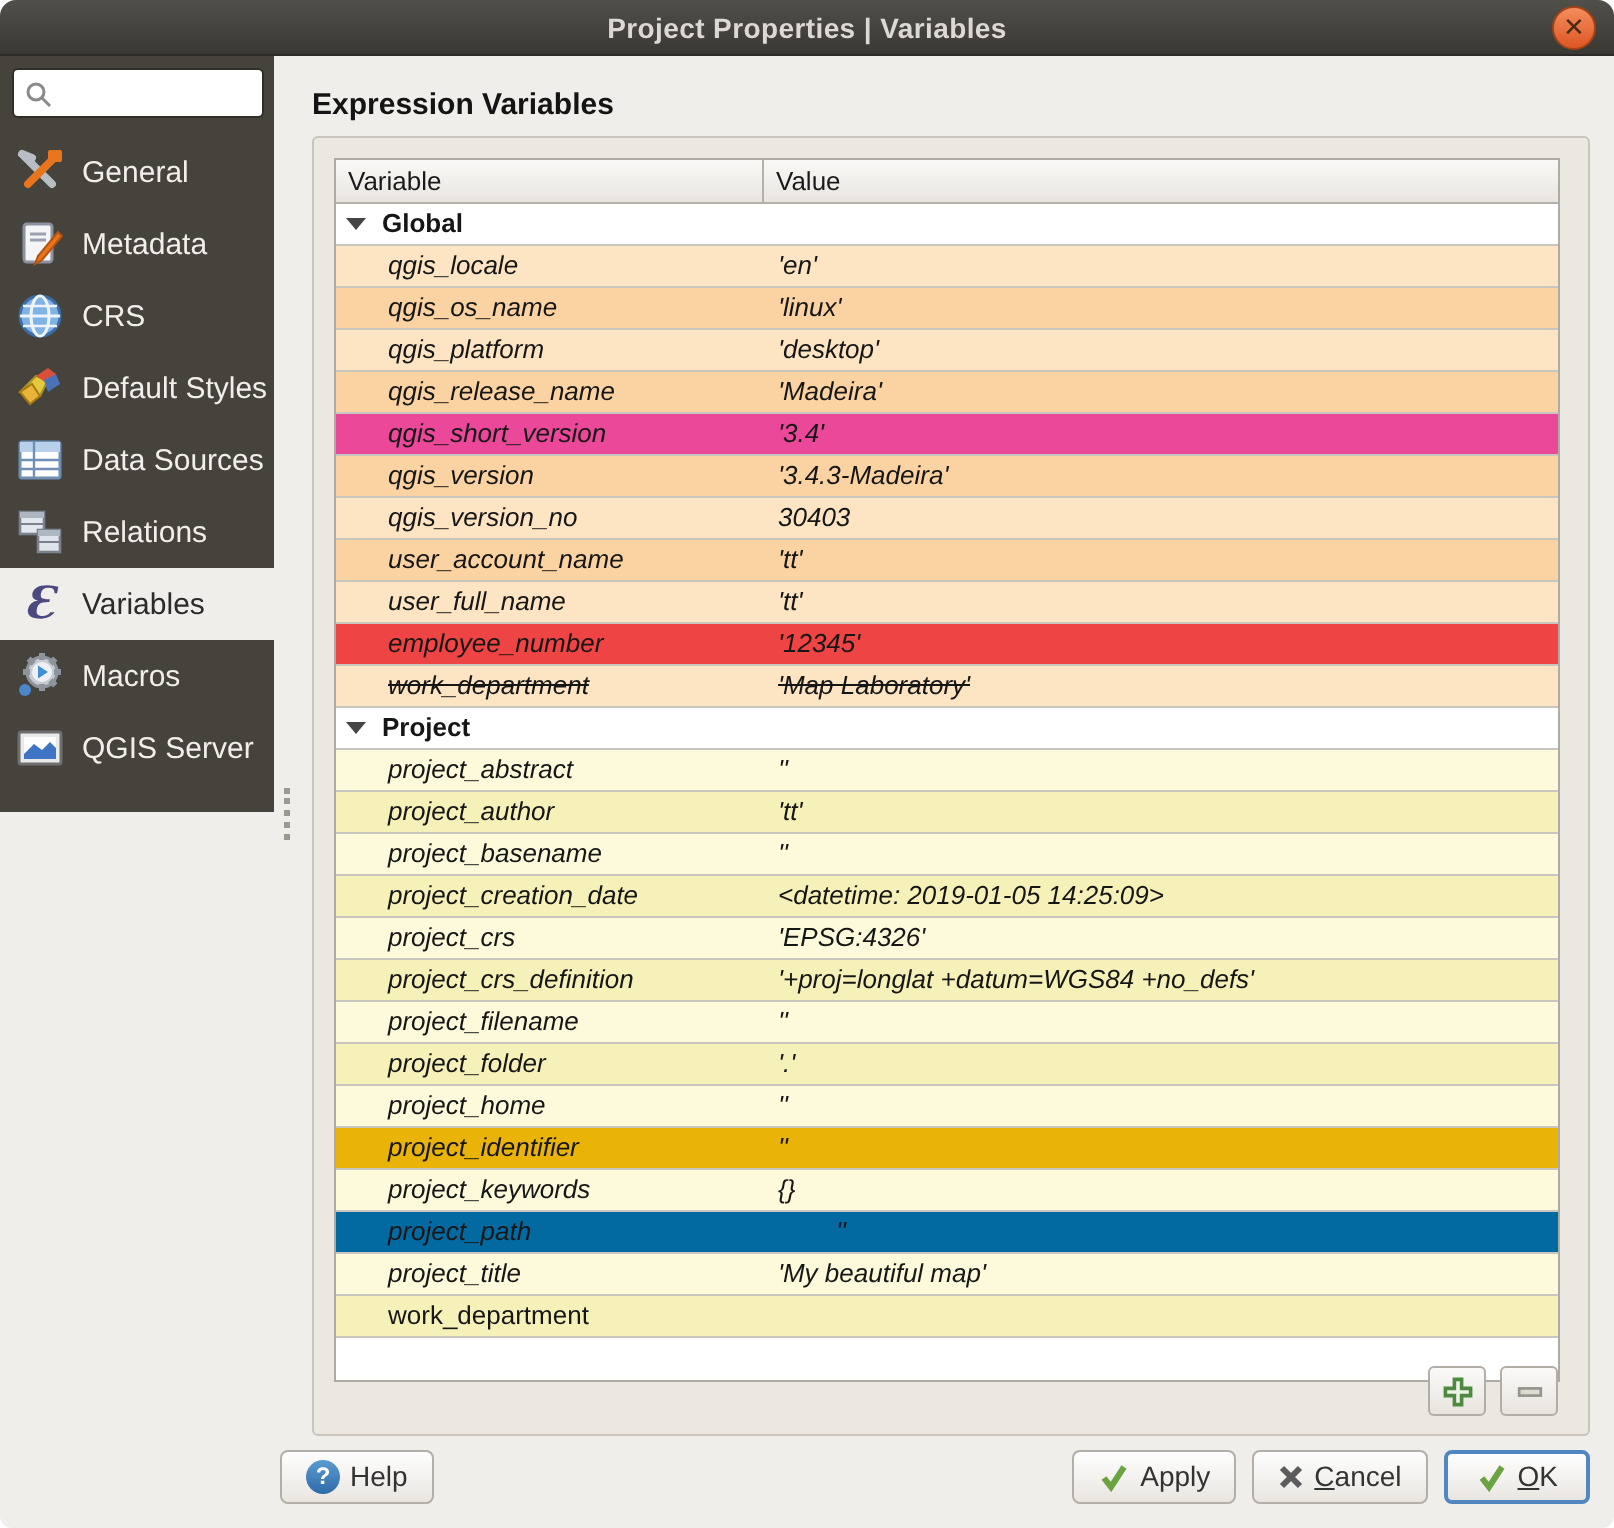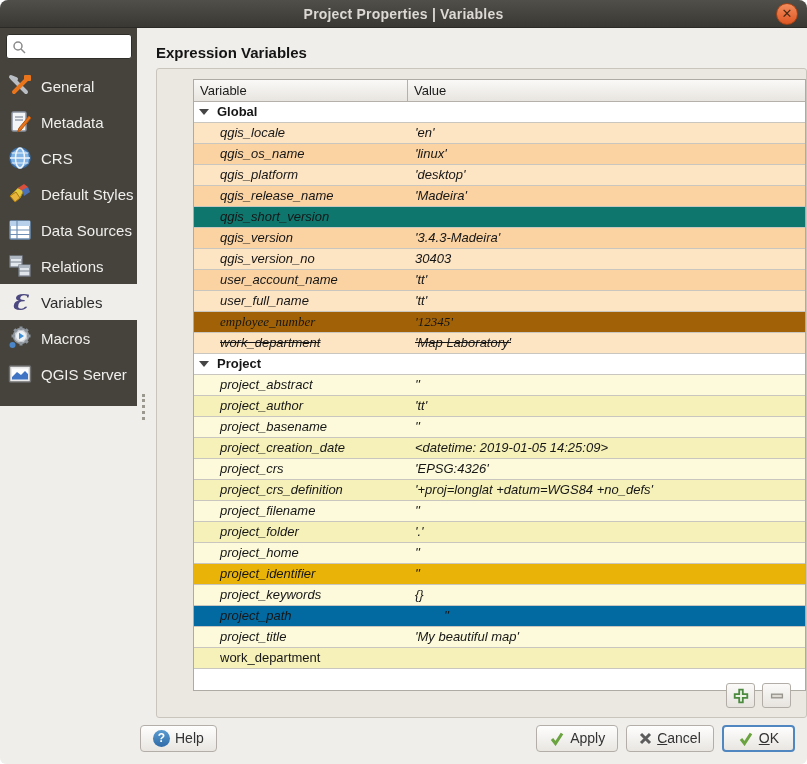--- a/index.html
+++ b/index.html
@@ -35,21 +35,21 @@
   .splitter { width:13px; flex:none; position:relative; }
   .splitter::after { content:""; position:absolute; left:5px; top:366px; height:26px;
                      border-left:3px dotted #9b9890; }
 
   .main { flex:1; padding:16px 12px 0 0; }
   .section-title { font-weight:bold; font-size:15px; color:#141414; margin:0 0 7px 6px; }
 
   .groupbox { margin-left:6px; height:650px; background:#ebe8e2; border:1px solid #c9c5bd;
               border-radius:3px; padding:10px 0 0 10px; position:relative; }
 
-  .vtable { width:613px; height:612px; background:#fff; border:1px solid #aeaba4; overflow:hidden;margin-left:26px; }
+  .vtable { width:613px; height:612px; background:#fff; border:1px solid #aeaba4; overflow:hidden; }
   .thead { display:flex; height:22px; background:linear-gradient(#faf9f7,#e8e5e0);
            border-bottom:1px solid #b5b1aa; font-size:13px; color:#1a1a1a; }
   .th { line-height:21px; padding-left:6px; cursor:pointer; }
   .th-var { width:214px; border-right:1px solid #b5b1aa; }
   .th-val { flex:1; }
 
   .row { display:flex; height:21px; line-height:20px; font-size:13px;
          border-bottom:1px solid #c9c6c0; color:#161616; cursor:default; }
   .cell-var { width:214px; padding-left:26px; font-style:italic; overflow:hidden; white-space:nowrap; }
   .cell-val { flex:1; padding-left:7px; font-style:italic; overflow:hidden; white-space:nowrap; }
@@ -238,41 +238,41 @@
                 <div class="cell-val">'linux'</div>
               </div>
               <div class="row" style="background: rgb(253, 228, 195);">
                 <div class="cell-var">qgis_platform</div>
                 <div class="cell-val">'desktop'</div>
               </div>
               <div class="row" style="background: rgb(251, 211, 162);">
                 <div class="cell-var">qgis_release_name</div>
                 <div class="cell-val">'Madeira'</div>
               </div>
-              <div class="row" style="background: #0f766e; flex-direction: column;">
+              <div class="row" style="background: #ec4899;">
                 <div class="cell-var">qgis_short_version</div>
                 <div class="cell-val">'3.4'</div>
               </div>
               <div class="row" style="background: rgb(251, 211, 162);">
                 <div class="cell-var">qgis_version</div>
                 <div class="cell-val">'3.4.3-Madeira'</div>
               </div>
               <div class="row" style="background: rgb(253, 228, 195);">
                 <div class="cell-var">qgis_version_no</div>
                 <div class="cell-val">30403</div>
               </div>
               <div class="row" style="background: rgb(251, 211, 162);">
                 <div class="cell-var">user_account_name</div>
                 <div class="cell-val">'tt'</div>
               </div>
               <div class="row" style="background: rgb(253, 228, 195);">
                 <div class="cell-var">user_full_name</div>
                 <div class="cell-val">'tt'</div>
               </div>
-              <div class="row" style="background: #a16207; font-family: Liberation Serif, serif;">
+              <div class="row" style="background: #ef4444;">
                 <div class="cell-var">employee_number</div>
                 <div class="cell-val">'12345'</div>
               </div>
               <div class="row struck" style="background: rgb(253, 228, 195);">
                 <div class="cell-var">work_department</div>
                 <div class="cell-val">'Map Laboratory'</div>
               </div>
               <div class="row group">
                 <div class="cell-var">
                   <span class="tri"></span>

